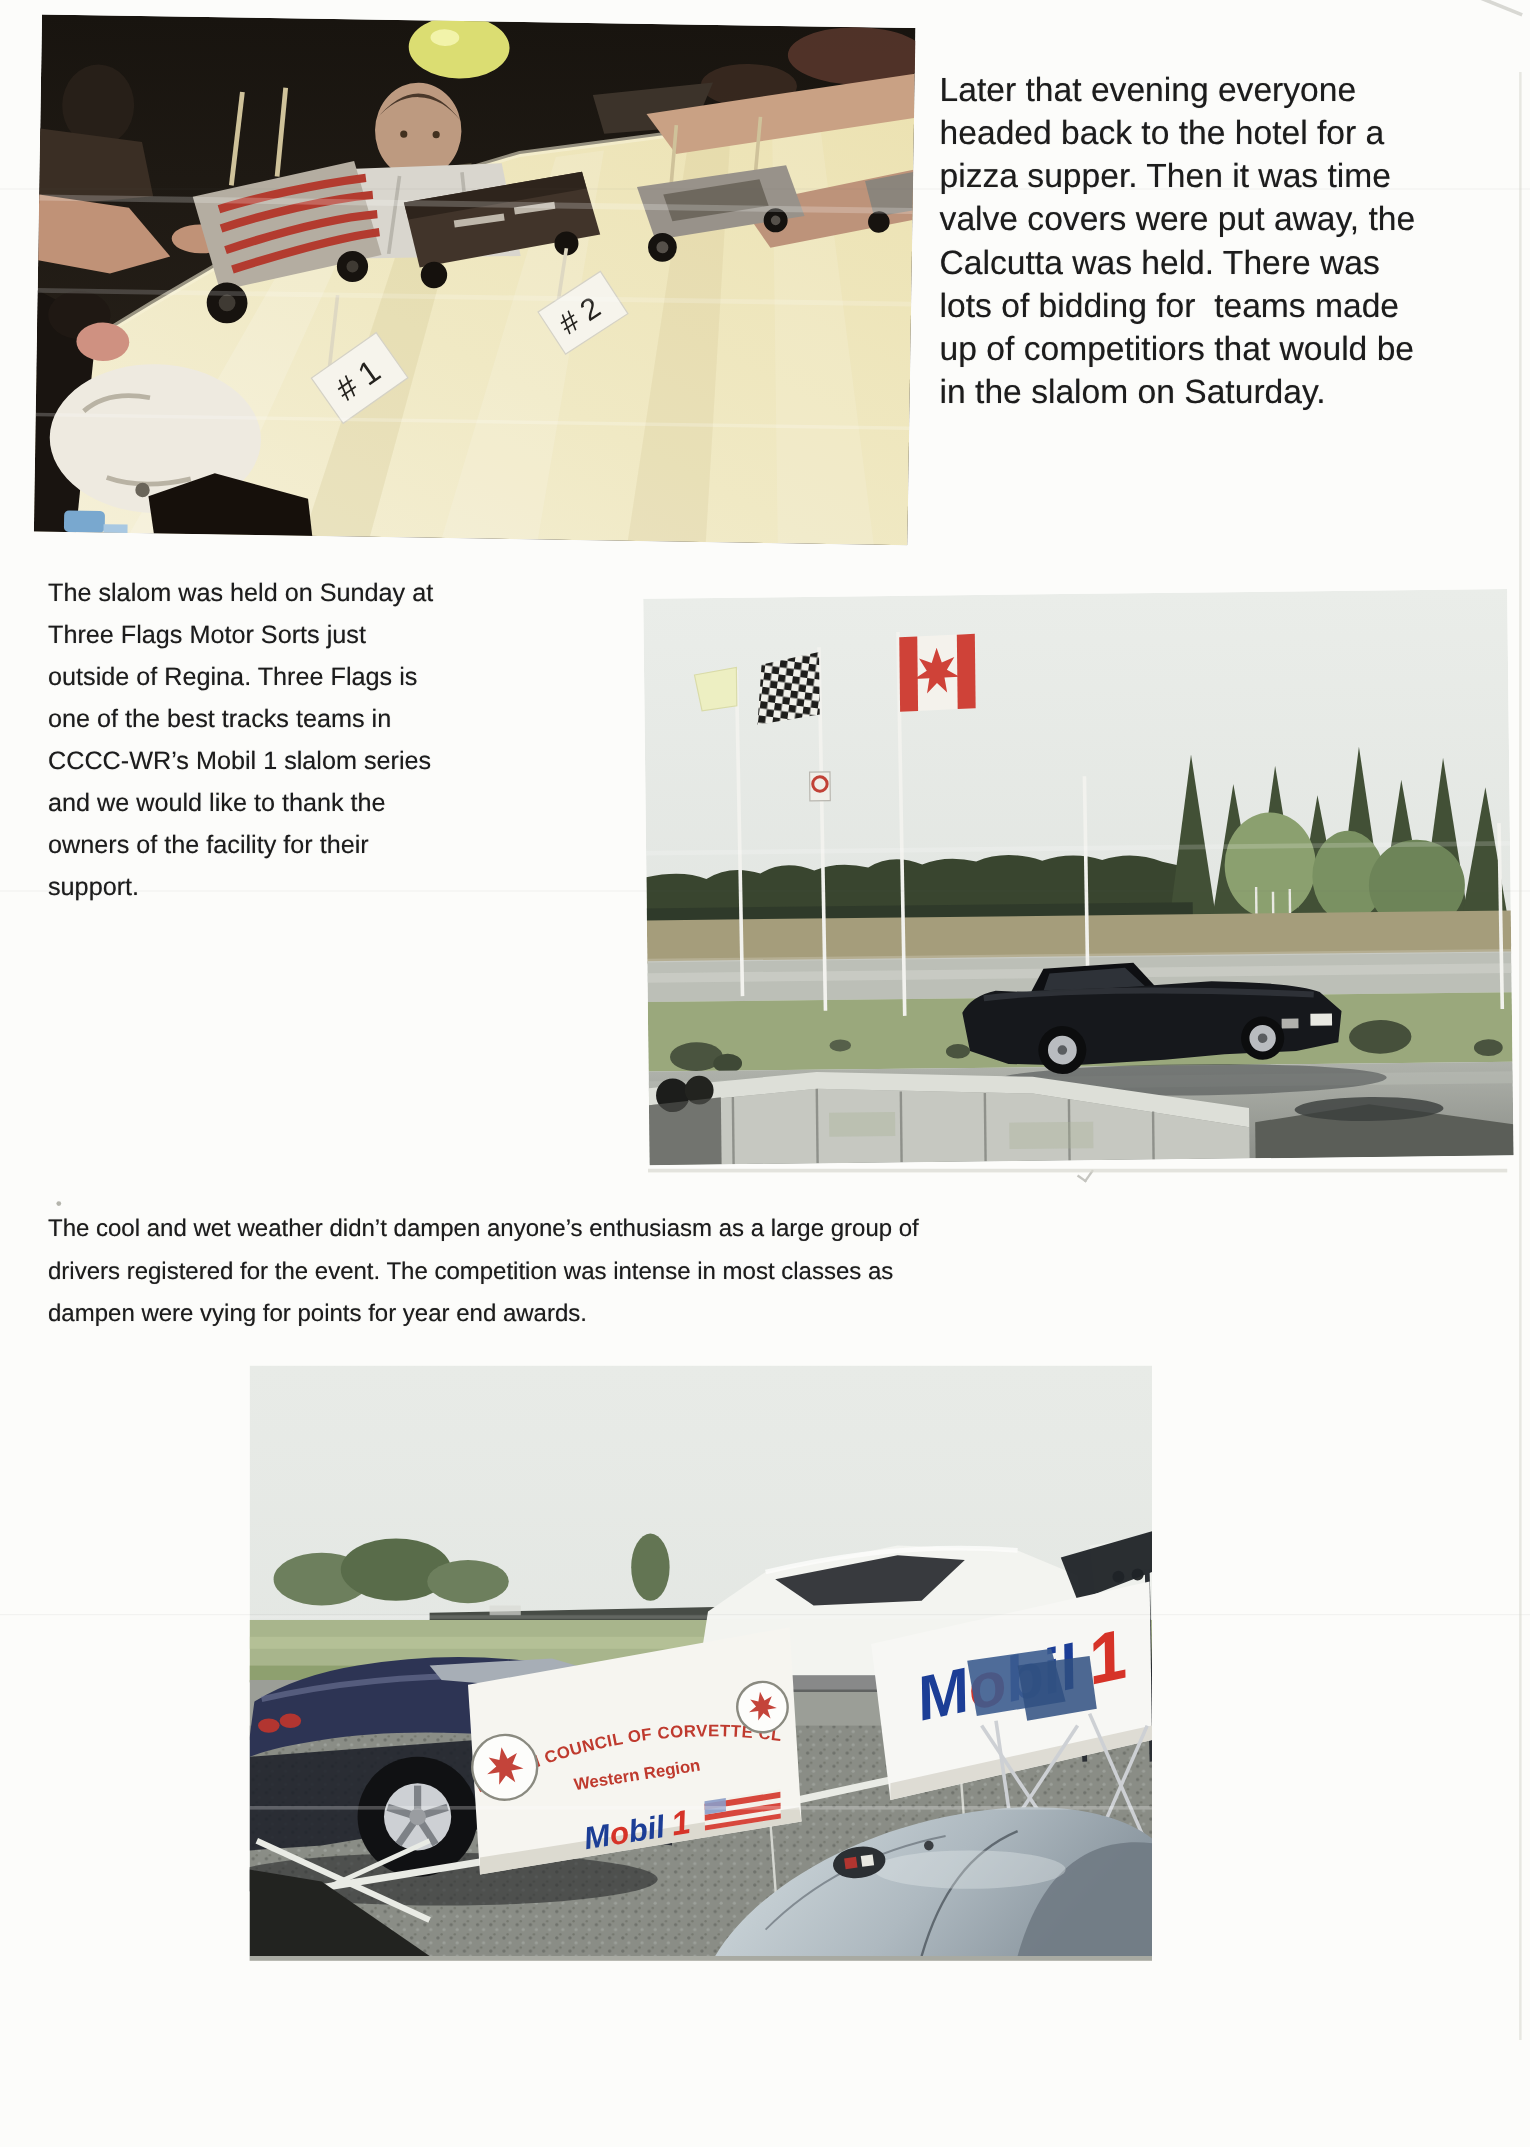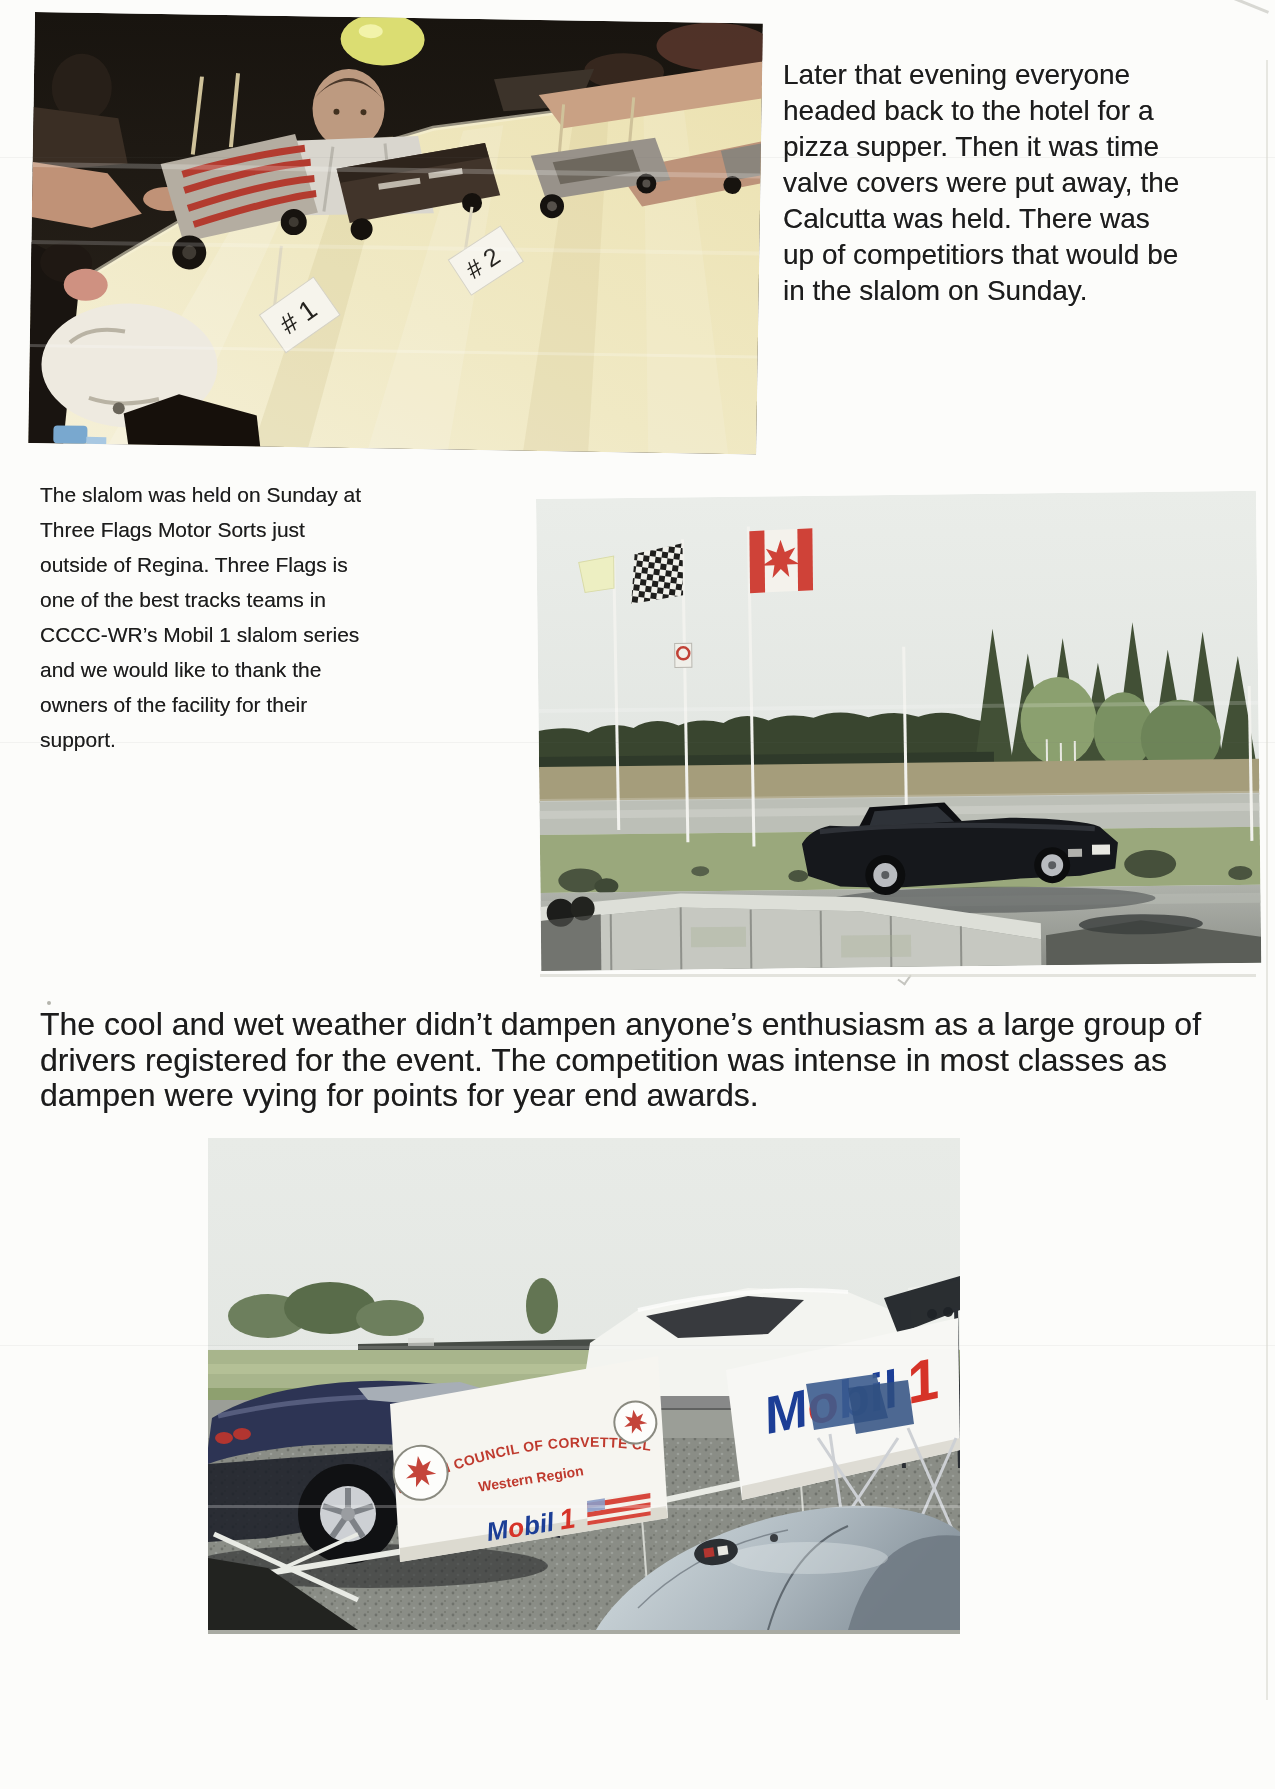--- a/index.html
+++ b/index.html
@@ -4,21 +4,21 @@
 <style>
   html,body{margin:0;padding:0;background:#fbfbf8;}
   .page{position:relative;width:1275px;height:1789px;background:#fcfcfa;overflow:hidden;
         font-family:"Liberation Sans", sans-serif;}
   .photo{position:absolute;display:block;}
   .para{position:absolute;color:#1c1c1c;}
   .tline{white-space:pre;font-weight:400;
          text-shadow:0 0 .6px rgba(30,30,30,.55);}
   .para-evening{left:783px;top:57px;width:450px;font-size:28px;line-height:36px;}
   .para-slalom{left:40px;top:477px;width:450px;font-size:21px;line-height:35px;}
-  .para-weather{left:40px;top:1007px;width:1160px;font-size:32px;line-height:35.5px;}
+  .para-weather{left:40px;top:1007px;width:1160px;font-size:20px;line-height:35.5px;}
   .scanline{position:absolute;left:0;width:1275px;height:1px;background:rgba(120,120,112,.07);}
   .edge-line{position:absolute;background:#d8d8d0;}
   .smudge-tr{position:absolute;left:1228px;top:3px;width:42px;height:3px;background:#b9b9b2;
              opacity:.55;transform:rotate(22deg);}
   .tick-mark{position:absolute;left:900px;top:972px;width:7px;height:10px;border-right:2px solid #a2a29a;
              border-bottom:2px solid #a2a29a;transform:rotate(35deg);opacity:.6;}
   .dot-mark{position:absolute;left:47px;top:1001px;width:4px;height:4px;background:#b4b4ac;border-radius:50%;}
   svg text{font-family:"Liberation Sans", sans-serif;}
 </style>
 </head>
@@ -138,22 +138,23 @@
     <rect x="0" y="228" width="728" height="4" fill="#ffffff" opacity=".18"></rect>
     <rect x="0" y="332" width="728" height="3" fill="#ffffff" opacity=".22"></rect>
   </svg>
 
   <div class="para para-evening">
     <div class="tline">Later that evening everyone</div>
     <div class="tline">headed back to the hotel for a</div>
     <div class="tline">pizza supper. Then it was time</div>
     <div class="tline">valve covers were put away, the</div>
     <div class="tline">Calcutta was held. There was</div>
+    <div class="tline">lots of bidding for  teams made</div>
     <div class="tline">up of competitiors that would be</div>
-    <div class="tline">in the slalom on Sunday.</div>
+    <div class="tline">in the slalom on Saturday.</div>
   </div>
 
   <div class="para para-slalom">
     <div class="tline">The slalom was held on Sunday at</div>
     <div class="tline">Three Flags Motor Sorts just</div>
     <div class="tline">outside of Regina. Three Flags is</div>
     <div class="tline">one of the best tracks teams in</div>
     <div class="tline">CCCC-WR’s Mobil 1 slalom series</div>
     <div class="tline">and we would like to thank the</div>
     <div class="tline">owners of the facility for their</div>

